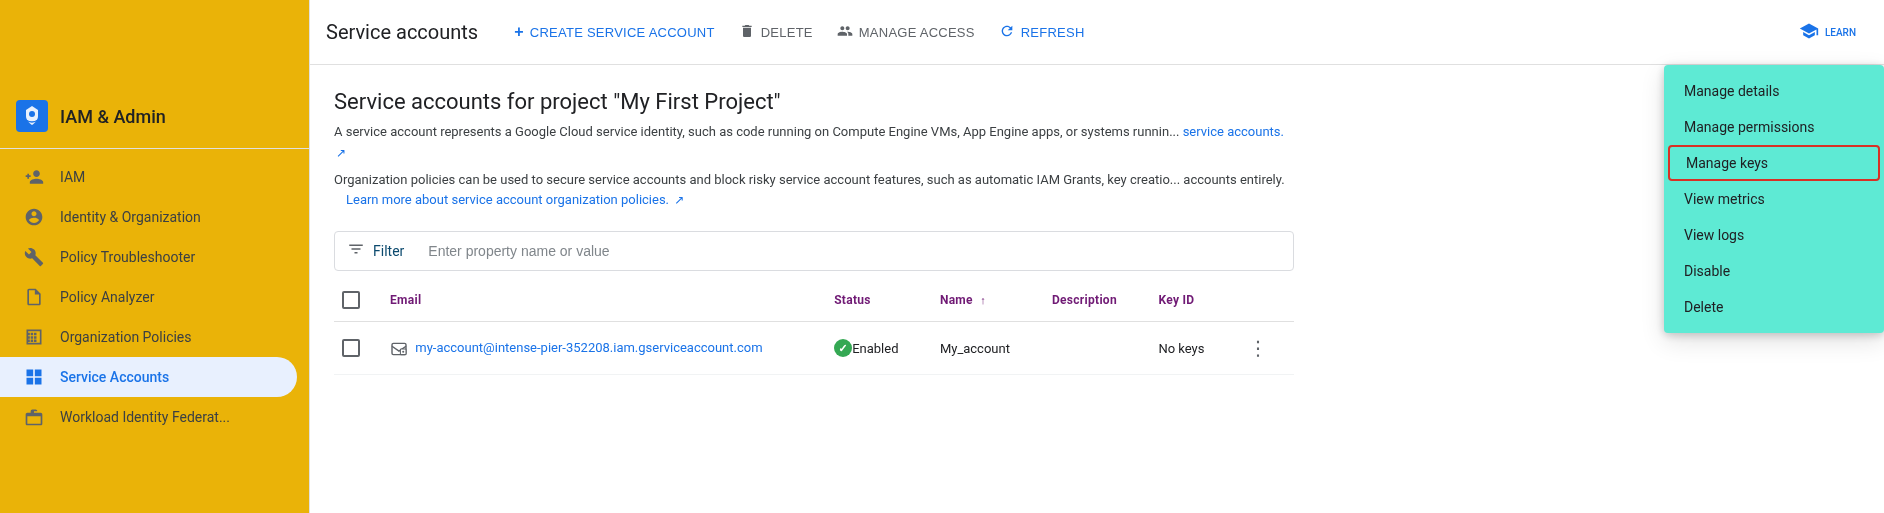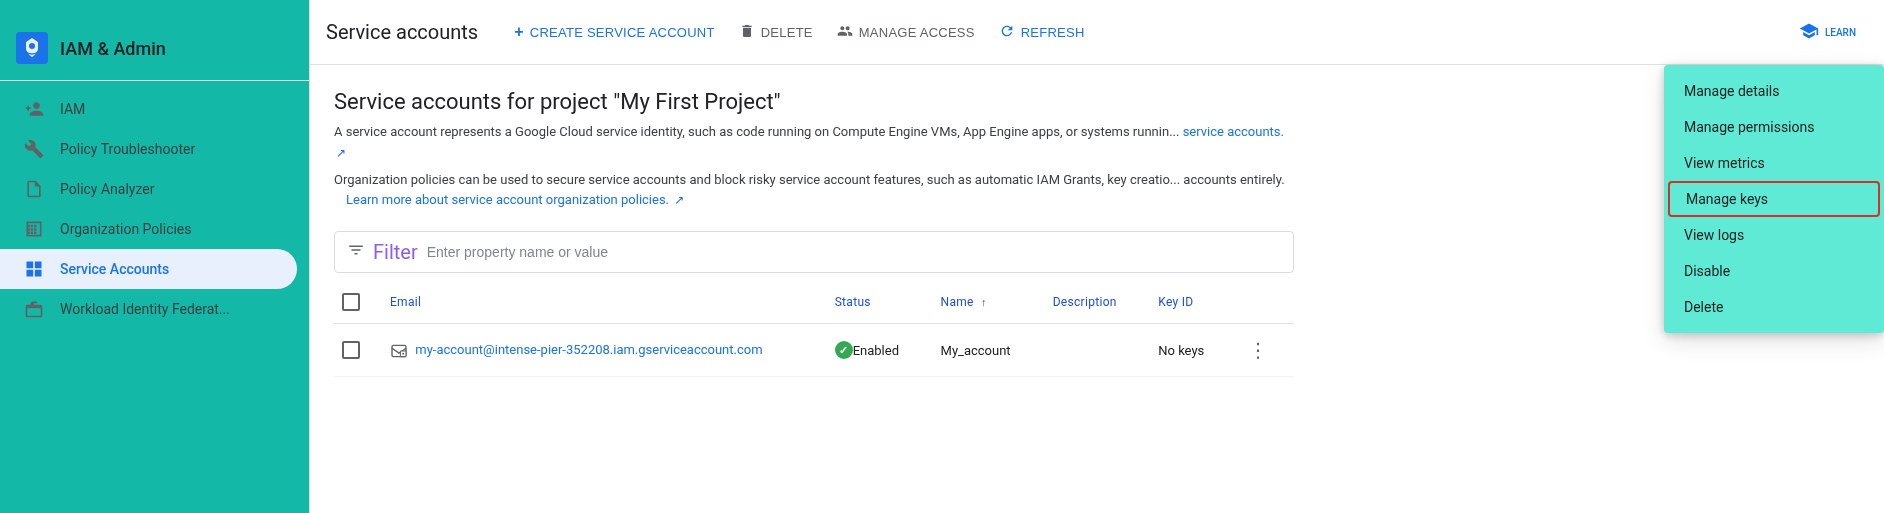--- a/index.html
+++ b/index.html
@@ -2,25 +2,26 @@
 <html><head>
   <meta charset="utf-8">
   <style>
     * { box-sizing: border-box; margin: 0; padding: 0; }
     body { font-family: 'Google Sans', Roboto, Arial, sans-serif; font-size: 14px; color: #202124; background: #fff; display: flex; height: 513px; overflow: hidden; }
 
     
     .sidebar {
       width: 310px;
       min-width: 310px;
-      background: #14b8a6;
+      background: #eab308;
       border-right: 1px solid #e0e0e0;
       display: flex;
       flex-direction: column;
       padding-top: 16px;
+      justify-content: center;
     }
     .sidebar-header {
       display: flex;
       align-items: center;
       padding: 16px 16px 16px 16px;
       border-bottom: 1px solid #e0e0e0;
     }
     .sidebar-logo {
       width: 32px;
       height: 32px;
@@ -183,22 +184,22 @@
       width: 100%;
       border-collapse: collapse;
     }
     thead tr {
       border-bottom: 1px solid #e0e0e0;
     }
     th {
       text-align: left;
       padding: 12px 16px;
       font-size: 12px;
-      font-weight: 400;
-      color: #1d4ed8;
+      font-weight: 700;
+      color: #701a75;
       letter-spacing: 0.3px;
     }
     td {
       padding: 12px 16px;
       font-size: 13px;
       color: #202124;
       border-bottom: 1px solid #f1f3f4;
     }
     .checkbox-cell {
       width: 40px;
@@ -312,20 +313,28 @@
 
     <div class="nav-item">
       <span class="nav-icon">
         <svg width="20" height="20" viewBox="0 0 24 24" fill="currentColor">
             <path d="M15 12c2.21 0 4-1.79 4-4s-1.79-4-4-4-4 1.79-4 4 1.79 4 4 4zm-9-2V8H4v2H2v2h2v2h2v-2h2v-2H6zm9 4c-2.67 0-8 1.34-8 4v2h16v-2c0-2.66-5.33-4-8-4z"></path>
           </svg>
       </span>
       <span>IAM</span>
     </div>
 
+    <div class="nav-item">
+      <span class="nav-icon">
+        <svg width="20" height="20" viewBox="0 0 24 24" fill="currentColor">
+            <path d="M12 2C6.48 2 2 6.48 2 12s4.48 10 10 10 10-4.48 10-10S17.52 2 12 2zm0 3c1.66 0 3 1.34 3 3s-1.34 3-3 3-3-1.34-3-3 1.34-3 3-3zm0 14.2c-2.5 0-4.71-1.28-6-3.22.03-1.99 4-3.08 6-3.08 1.99 0 5.97 1.09 6 3.08-1.29 1.94-3.5 3.22-6 3.22z"></path>
+          </svg>
+      </span>
+      <span>Identity &amp; Organization</span>
+    </div>
 
     <div class="nav-item">
       <span class="nav-icon">
         <svg width="20" height="20" viewBox="0 0 24 24" fill="currentColor">
             <path d="M22.7 19l-9.1-9.1c.9-2.3.4-5-1.5-6.9-2-2-5-2.4-7.4-1.3L9 6 6 9 1.6 4.7C.4 7.1.9 10.1 2.9 12.1c1.9 1.9 4.6 2.4 6.9 1.5l9.1 9.1c.4.4 1 .4 1.4 0l2.3-2.3c.5-.4.5-1.1.1-1.4z"></path>
           </svg>
       </span>
       <span>Policy Troubleshooter</span>
     </div>
 
@@ -426,21 +435,21 @@
       <span>Organization policies can be used to secure service accounts and block risky service account features, such as automatic IAM Grants, key creatio... accounts entirely. </span>
       <a href="#">Learn more about service account organization policies. <span class="ext-icon">↗</span></a>
     </p>
 
     <div class="filter-bar">
       <span class="filter-icon">
         <svg width="18" height="18" viewBox="0 0 24 24" fill="#5f6368">
             <path d="M10 18h4v-2h-4v2zM3 6v2h18V6H3zm3 7h12v-2H6v2z"></path>
           </svg>
       </span>
-      <span style="color:#8b5cf6; font-size:20px; margin-right:1px;">Filter</span>
+      <span style="color:#0c4a6e; font-size:14px; margin-right:16px;">Filter</span>
       <input class="filter-input" type="text" placeholder="Enter property name or value" style="">
     </div>
 
     <div class="table-container">
       <table>
         <thead>
           <tr>
             <th class="checkbox-cell">
               <div class="checkbox"></div>
             </th>
@@ -493,18 +502,18 @@
           </tr>
         </tbody>
       </table>
     </div>
   </div>
 </div>
 
 <div class="context-menu">
   <div class="context-menu-item">Manage details</div>
   <div class="context-menu-item">Manage permissions</div>
+  <div class="context-menu-item active-item">Manage keys</div>
   <div class="context-menu-item">View metrics</div>
-  <div class="context-menu-item active-item">Manage keys</div>
   <div class="context-menu-item">View logs</div>
   <div class="context-menu-item">Disable</div>
   <div class="context-menu-item">Delete</div>
 </div>
 
 </body></html>

